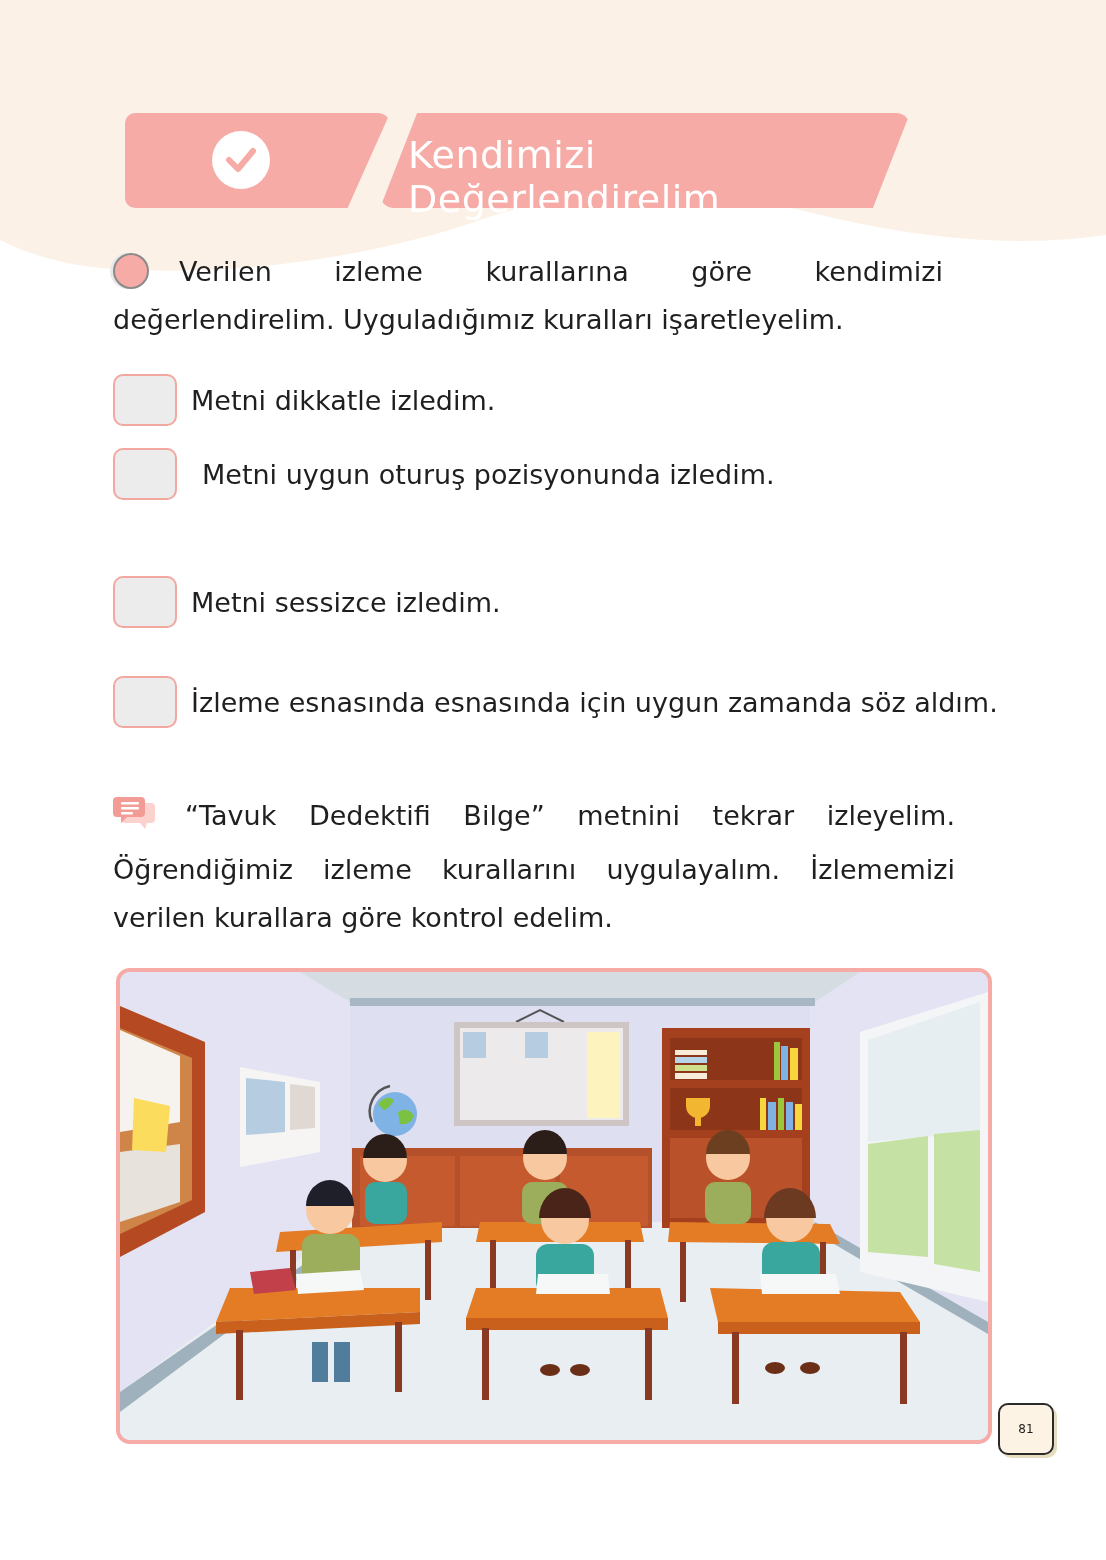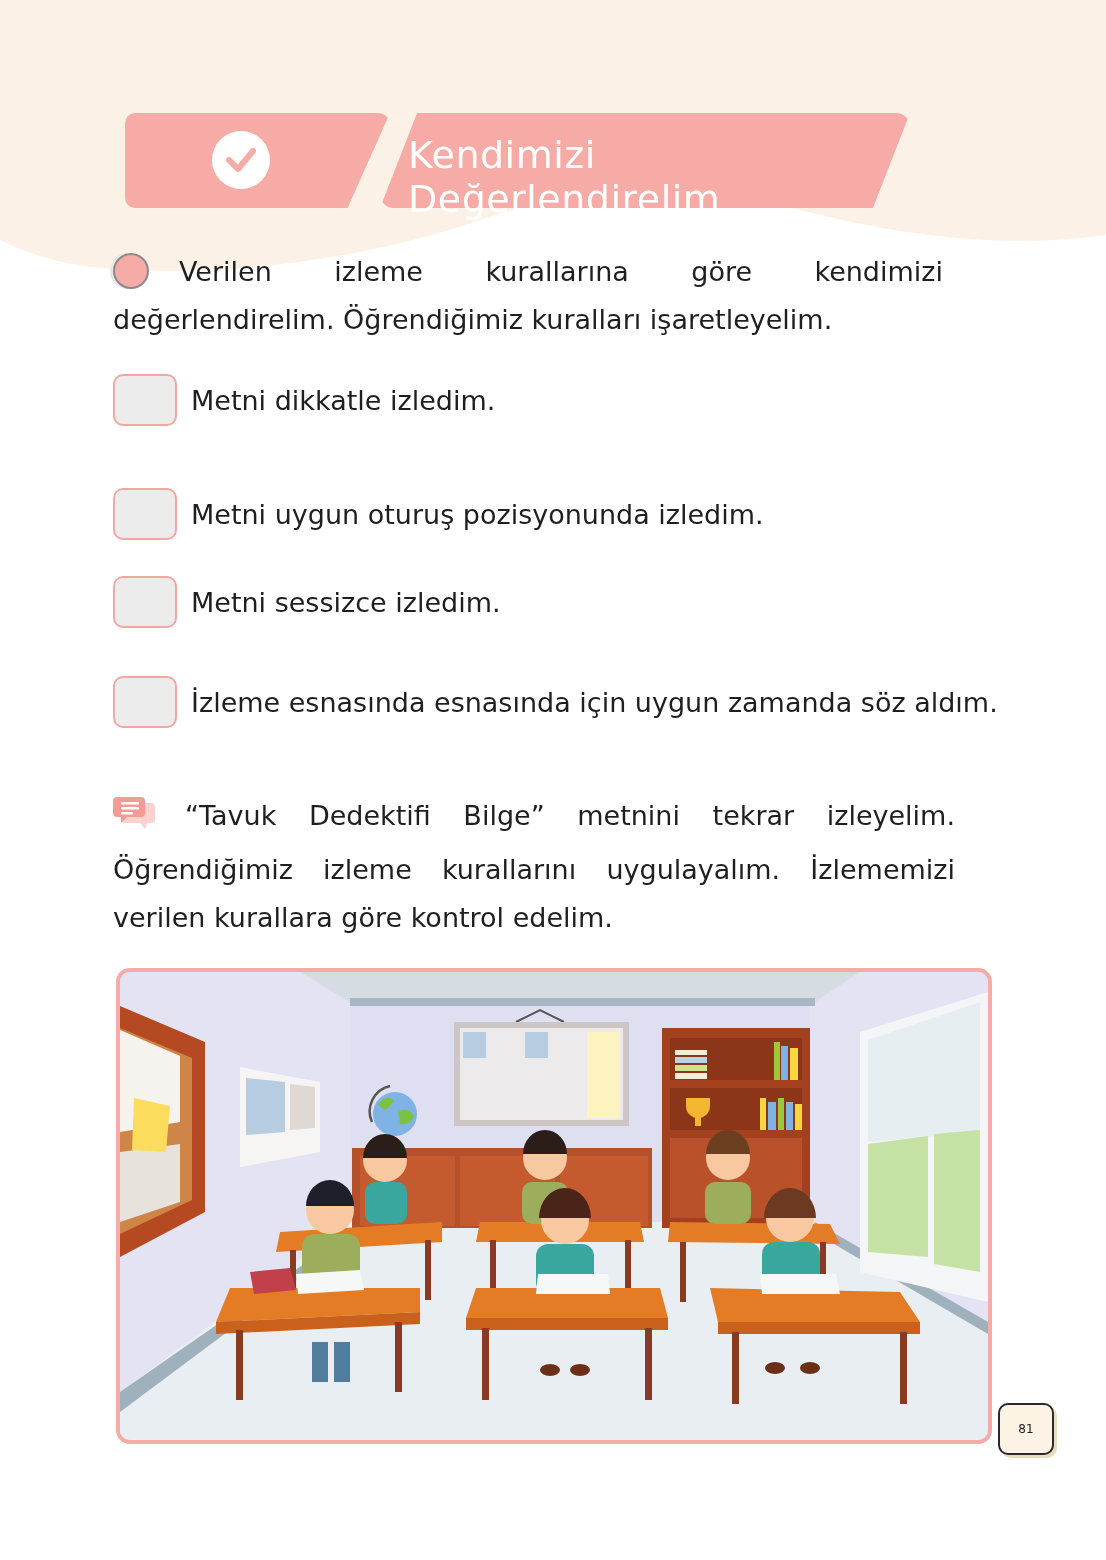--- a/index.html
+++ b/index.html
@@ -76,28 +76,28 @@
         <path d="M5 14 L14 23 L29 5" fill="none" stroke="#f6aba6" stroke-width="6" stroke-linecap="round" stroke-linejoin="round"></path>
       </svg>
   </div>
   <div class="banner-right"></div>
   <div class="banner-title">Kendimizi Değerlendirelim</div>
 </div>
 
 <div class="content">
 
   <div class="para" style="left:113px; top:248px; width:830px;">
-    <span class="bullet-dot"></span><span>Verilen izleme kurallarına göre kendimizi değerlendirelim. Öğrendiğimiz kuralları işaretleyelim.</span>
+    <span class="bullet-dot"></span><span>Verilen izleme kurallarına göre kendimizi değerlendirelim. Uyguladığımız kuralları işaretleyelim.</span>
   </div>
 
   <div class="check-item" style="top:374px;">
     <div class="checkbox"></div>
     <span class="check-label">Metni dikkatle izledim.</span>
   </div>
-  <div class="check-item" style="top:488px;">
+  <div class="check-item" style="top:448px;gap:11px;">
     <div class="checkbox"></div>
     <span class="check-label">Metni uygun oturuş pozisyonunda izledim.</span>
   </div>
   <div class="check-item" style="top:576px;">
     <div class="checkbox"></div>
     <span class="check-label">Metni sessizce izledim.</span>
   </div>
   <div class="check-item" style="top:676px;">
     <div class="checkbox"></div>
     <span class="check-label">İzleme esnasında esnasında için uygun zamanda söz aldım.</span>

